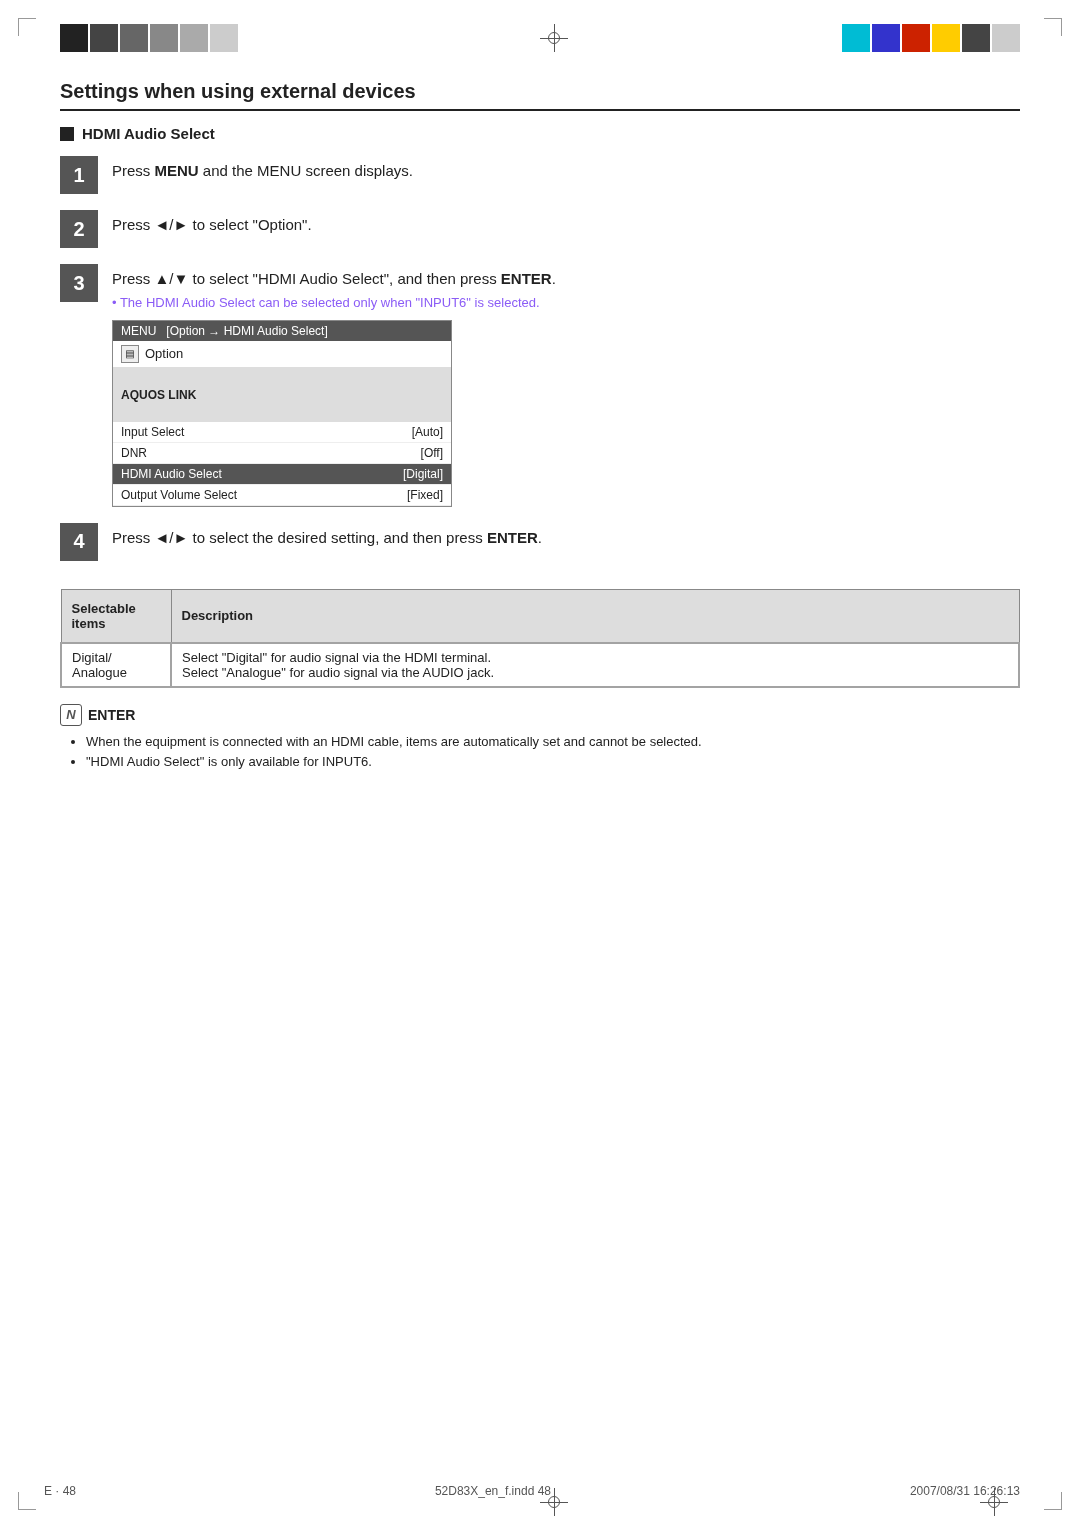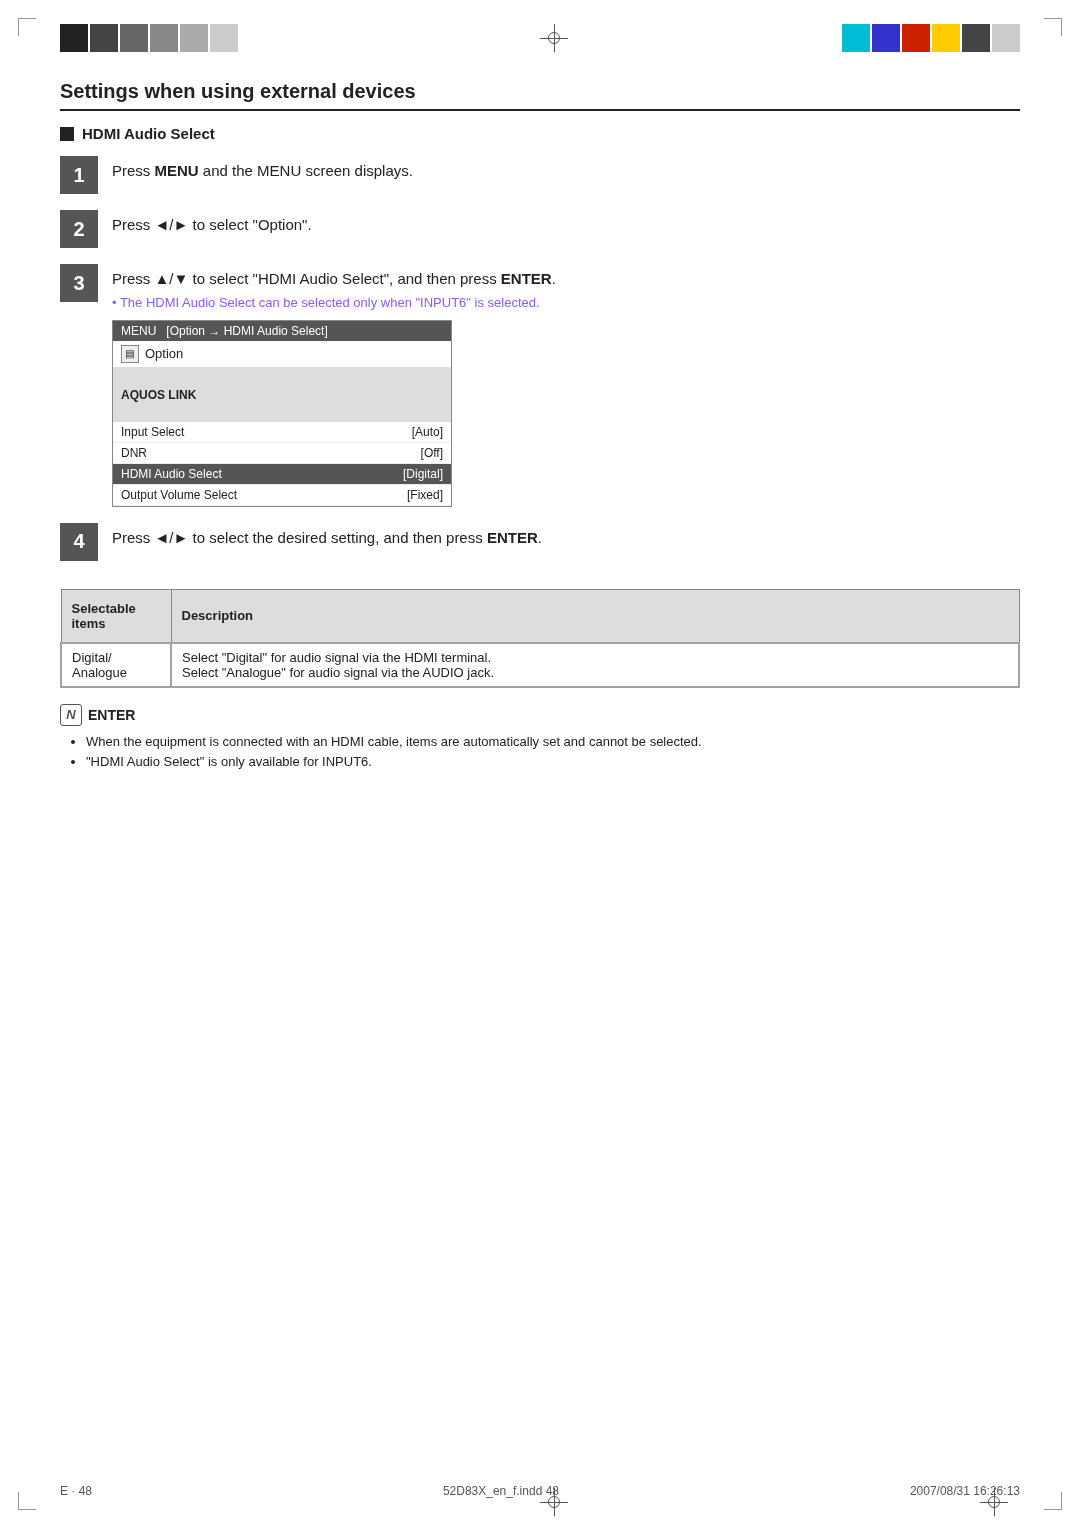--- a/index.html
+++ b/index.html
@@ -262,21 +262,21 @@
       list-style: disc;
       padding-left: 26px;
       font-size: 13px;
       line-height: 1.6;
     }
 
     
     .page-footer {
       position: absolute;
       bottom: 30px;
-      left: 60px;
+      left: 44px;
       right: 60px;
       display: flex;
       justify-content: space-between;
       align-items: center;
       font-size: 12px;
       color: #555;
     }
   </style>
 </head>
 <body>

